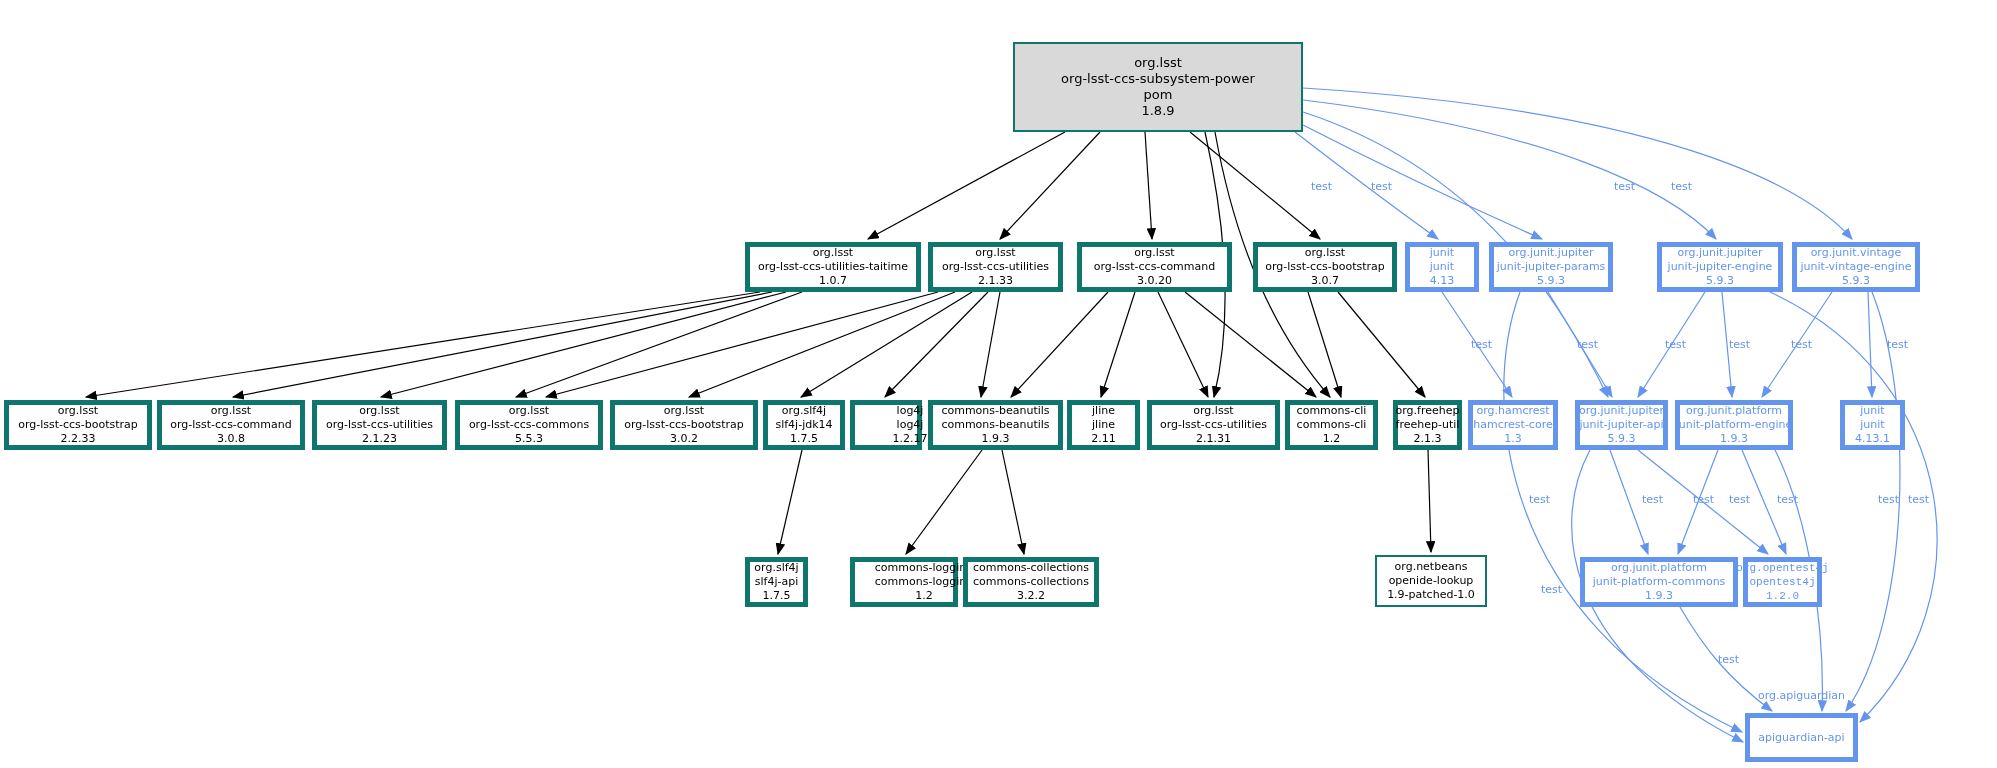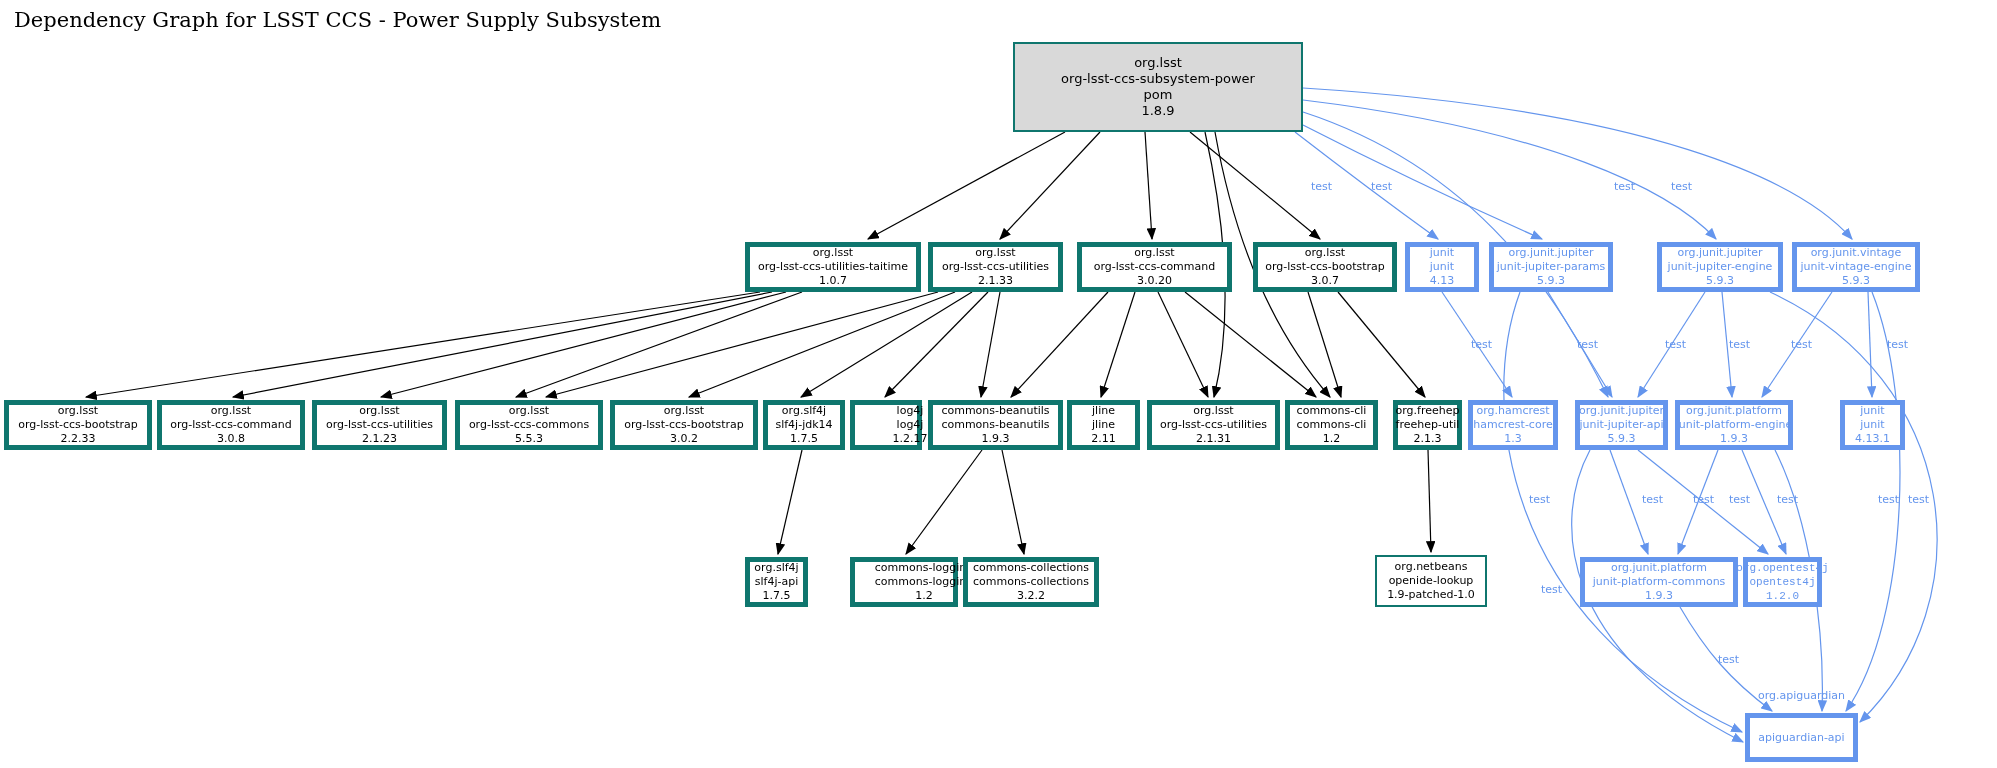--- a/index.html
+++ b/index.html
@@ -13,21 +13,20 @@
         font-size:11px;line-height:14px;color:#000;text-align:center;white-space:nowrap;}
   .node.root{background:#d9d9d9;border-width:2px;font-size:13px;line-height:16px;}
   .node.test{border-color:#6495ED;color:#6495ED;}
   .node.bold2{border-width:2px;}
   .edge-label{font-size:11px;}
 </style>
 </head>
 <body>
 
 <div class="canvas">
-  <div class="graph-title">Dependency Graph for LSST CCS - Power Supply Subsystem</div>
   <svg class="edges" width="1997" height="768">
     <defs>
       <marker id="arrow-black" viewBox="0 0 10 8" refX="9" refY="4" markerWidth="10" markerHeight="8" orient="auto">
         <path d="M0,0 L10,4 L0,8 z" fill="#000000"></path>
       </marker>
       <marker id="arrow-blue" viewBox="0 0 10 8" refX="9" refY="4" markerWidth="10" markerHeight="8" orient="auto">
         <path d="M0,0 L10,4 L0,8 z" fill="#6495ED"></path>
       </marker>
     </defs>
     <g id="edge-group">

